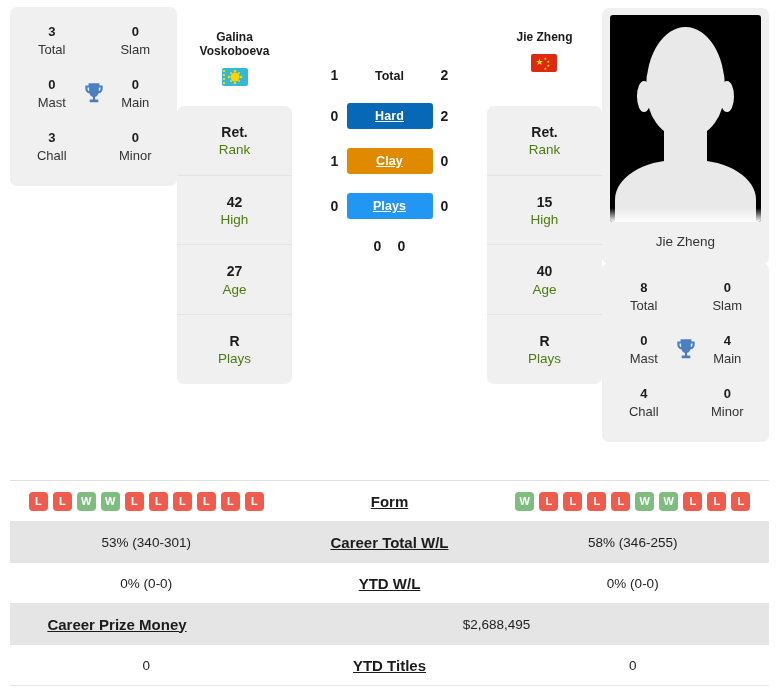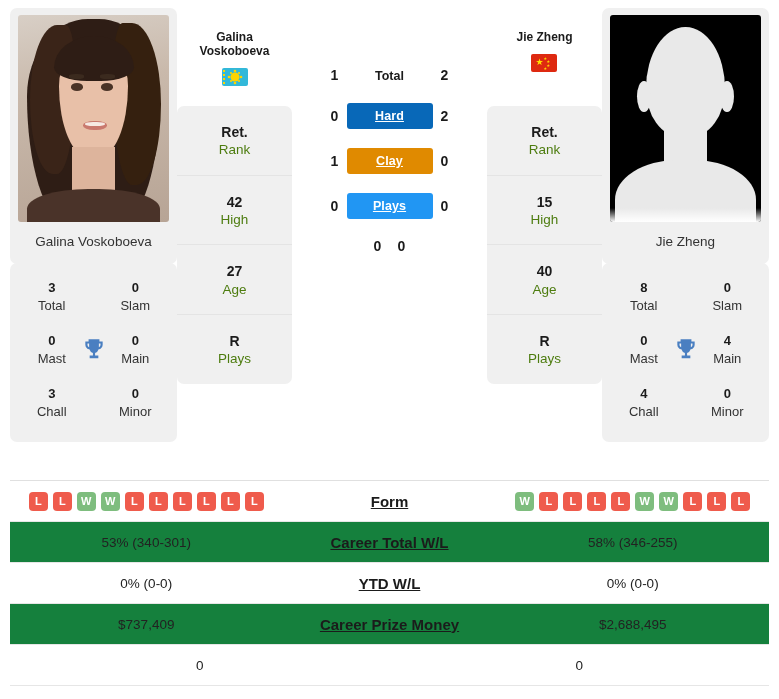--- a/index.html
+++ b/index.html
@@ -305,21 +305,21 @@
     width: 759px;
     margin: 10px auto 0 auto;
     border-top: 1px solid #e0e0e0;
   }
   .trow {
     display: flex;
     align-items: center;
     min-height: 41px;
     border-bottom: 1px solid #e6e6e6;
   }
-  .trow.alt { background: #15803d; }
+  .trow.alt { background: #e5e5e5; }
   .tcell-l, .tcell-r {
     flex: 1 1 0;
     text-align: center;
     font-size: 13.5px;
     color: #222;
     padding: 0 6px;
   }
   .tcell-m {
     flex: 0 0 214px;
     text-align: center;
@@ -347,39 +347,20 @@
   .fbadge.L { background: #ef5b4c; }
 </style>
 </head>
 <body>
 
 <div class="page">
 
   <div class="top">
 
     <div class="player-col">
-      <div class="photo-card">
-        <div class="photo-frame">
-          <div class="portrait">
-            <div class="hair-back"></div>
-            <div class="hair-front-l"></div>
-            <div class="hair-front-r"></div>
-            <div class="face"></div>
-            <div class="fringe"></div>
-            <div class="brow-l"></div>
-              <div class="brow-r"></div>
-            <div class="eye-l"></div>
-              <div class="eye-r"></div>
-            <div class="mouth"></div>
-            <div class="neck"></div>
-            <div class="shoulders"></div>
-          </div>
-        </div>
-        <div class="photo-name">Galina Voskoboeva</div>
-      </div>
 
       <div class="titles-card">
         <div class="titles-grid">
           <div class="title-cell">
             <div class="title-num">3</div>
             <div class="title-lbl">Total</div>
           </div>
           <div class="title-cell">
             <div class="title-num">0</div>
             <div class="title-lbl">Slam</div>
@@ -594,25 +575,25 @@
       <div class="tcell-r">58% (346-255)</div>
     </div>
 
     <div class="trow">
       <div class="tcell-l">0% (0-0)</div>
       <div class="tcell-m">YTD W/L</div>
       <div class="tcell-r">0% (0-0)</div>
     </div>
 
     <div class="trow alt">
-      <div class="tcell-l">$737,409</div>
       <div class="tcell-m">Career Prize Money</div>
       <div class="tcell-r">$2,688,495</div>
     </div>
 
     <div class="trow">
       <div class="tcell-l">0</div>
+      <div class="tcell-m">YTD Titles</div>
       <div class="tcell-r">0</div>
     </div>
 
   </div>
 
 </div>
 
 </body></html>

